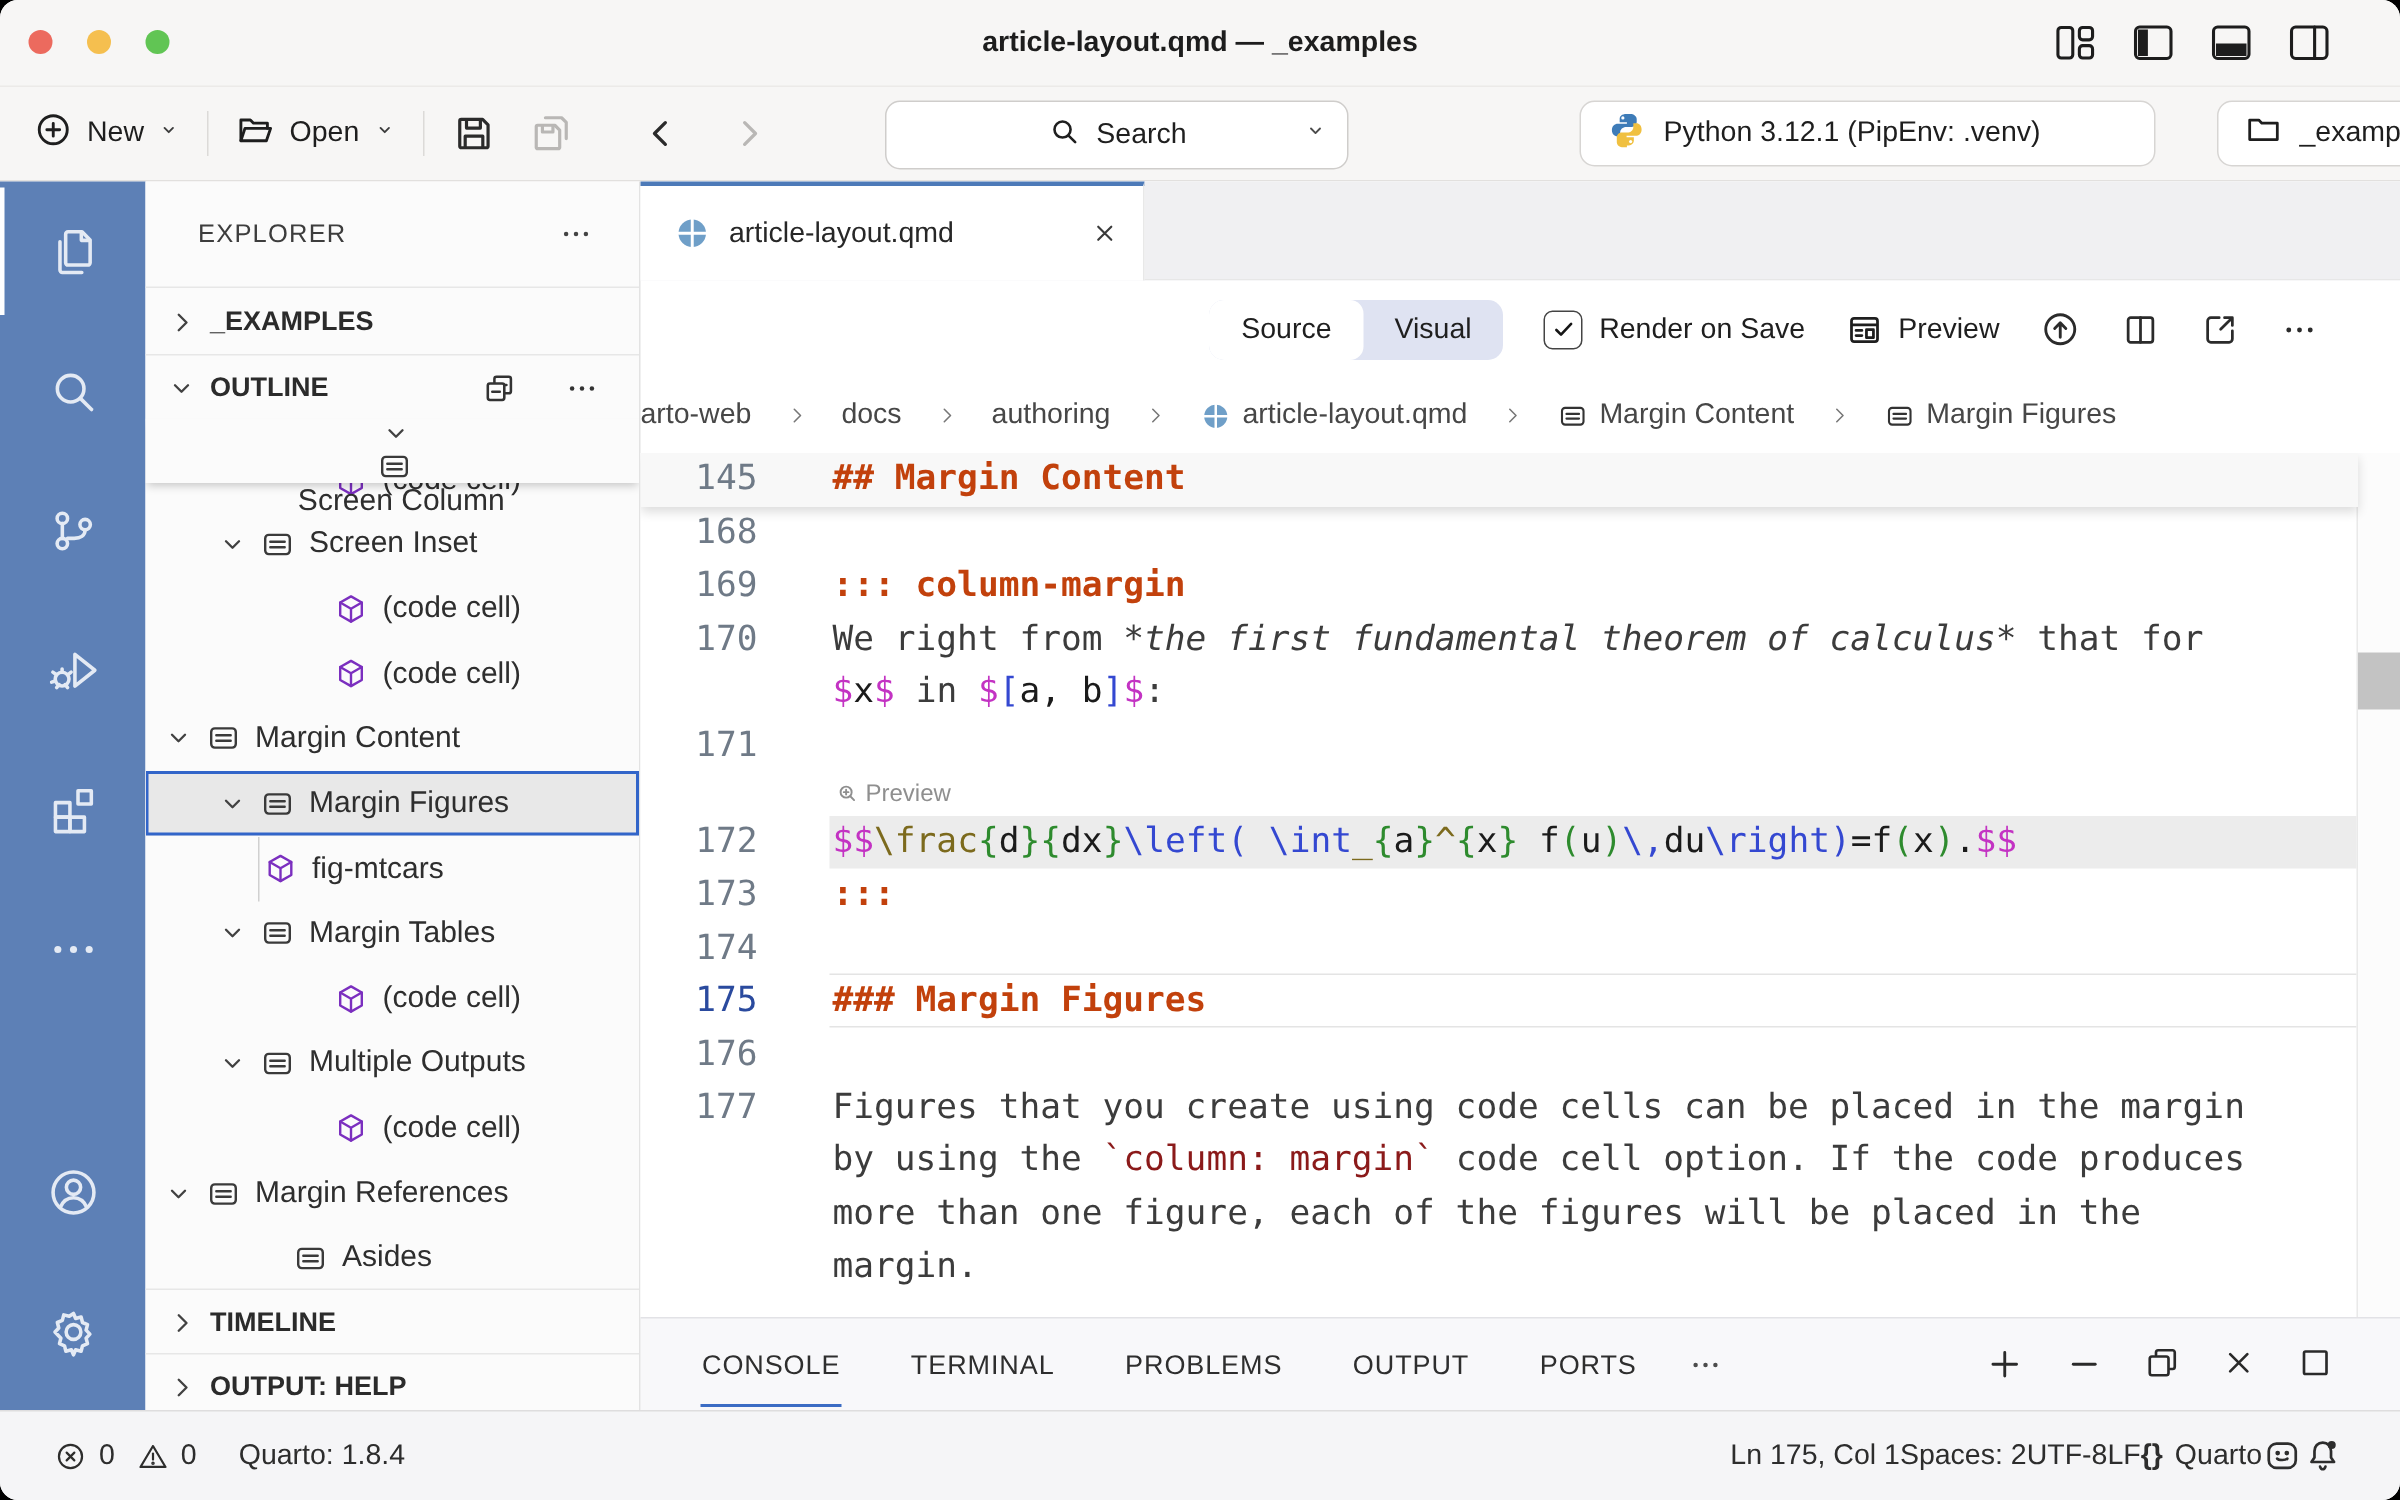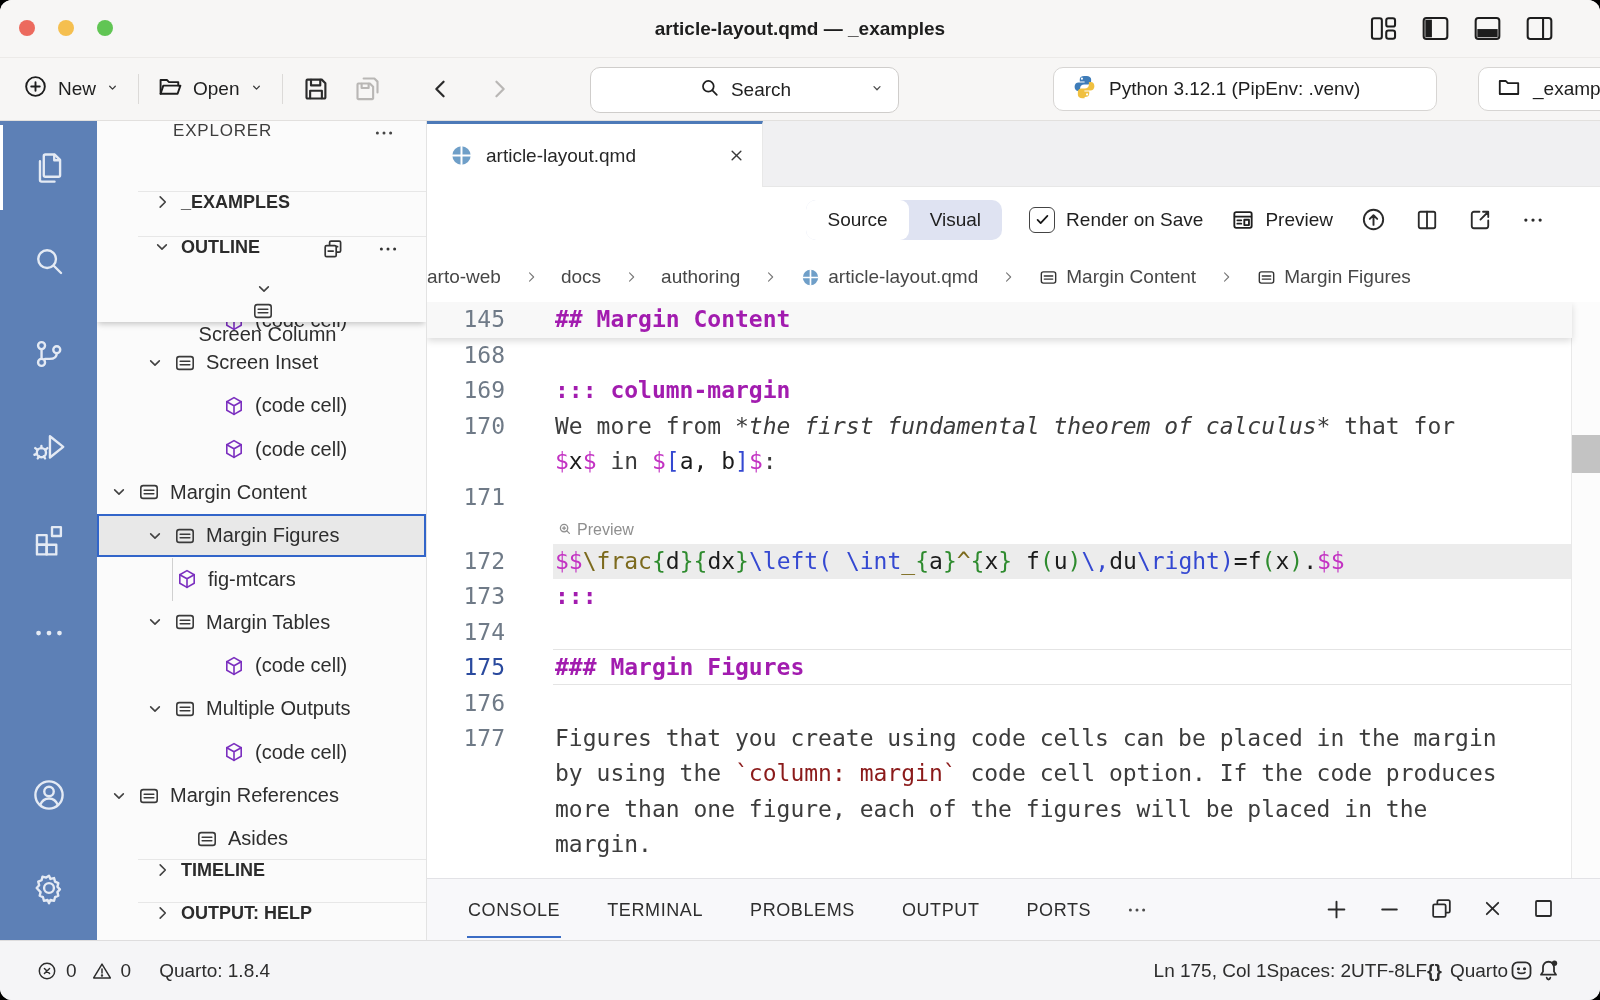--- a/index.html
+++ b/index.html
@@ -31,21 +31,21 @@
   .main{position:absolute;left:0;top:121px;right:0;bottom:60px;display:flex;}
 
   
   .activitybar{width:97px;background:#5d80b6;display:flex;flex-direction:column;padding-bottom:6px;flex:none;}
   .ab-item{height:93px;display:flex;align-items:center;justify-content:center;color:#e4eaf4;position:relative;}
   .ab-item.active::before{content:"";position:absolute;left:0;top:4px;bottom:4px;width:2.5px;background:#fff;}
   .ab-spacer{flex:1;}
 
   
   .sidebar{width:330px;background:#fbfbfb;border-right:1px solid #e3e3e3;position:relative;flex:none;color:#2e2e2e;box-sizing:border-box;}
-  .side-h{position:absolute;left:0;right:0;display:flex;align-items:flex-start;margin-left:41px;}
+  .side-h{position:absolute;left:0;right:0;display:flex;align-items:center;}
   .explorer-h{top:0;height:70px;padding:0 30px 0 35px;font-size:17px;letter-spacing:.8px;color:#3d3d3d;}
   .explorer-h .sp{flex:1;}
   .sec-h{border-top:1px solid #e7e7e7;font-weight:bold;font-size:18px;color:#2b2b2b;padding-left:14px;gap:9px;}
   .examples-h{top:70px;height:45px;}
   .outline-h{top:115px;height:43px;}
   .outline-h .sp{flex:1;}
   .outline-h .hic{color:#333;margin-right:22px;display:flex;}
   .outline-h .hic:last-child{margin-right:26px;}
   .timeline-h{top:738px;height:43px;}
   .quartohelp-h{top:781px;height:43px;}
@@ -82,21 +82,21 @@
   
   .code{flex:1;position:relative;font-family:"DejaVu Sans Mono",monospace;font-size:23px;overflow:hidden;background:#fff;}
   .crow{position:absolute;left:0;right:28px;height:35px;}
   .crow .num{position:absolute;left:0;top:0;width:78px;text-align:right;color:#6f7a87;line-height:35px;}
   .crow .num.cur{color:#2a4a9e;}
   .crow .ctext{position:absolute;left:128px;top:0;right:0;line-height:35px;white-space:pre;}
   .crow .rowbg{position:absolute;left:126px;right:0;top:0;bottom:0;background:#ececec;}
   .crow .curbox{position:absolute;left:126px;right:0;top:-1px;bottom:0;border-top:1px solid #e4e4e4;border-bottom:1px solid #e4e4e4;}
   .crow.sticky{position:absolute;top:0;height:36px;background:#f8f8f8;box-shadow:0 3px 7px rgba(0,0,0,.14);z-index:3;}
   .lens{position:absolute;left:130px;font-family:"Liberation Sans",sans-serif;font-size:16px;color:#8f8f8f;display:flex;align-items:center;gap:3px;height:29px;}
-  .tk-h{color:#a21caf;font-weight:bold;}
+  .tk-h{color:#c2410c;font-weight:bold;}
   .tk-t{color:#3c3c3c;}
   .tk-i{color:#3c3c3c;font-style:italic;}
   .tk-m{color:#c333c3;}
   .tk-b{color:#3448d1;}
   .tk-g{color:#2e8b2e;}
   .tk-o{color:#7c6a1d;}
   .tk-k{color:#1b1b1b;}
   .tk-c{color:#8b1a1a;}
   .scrollgutter{position:absolute;right:0;top:0;bottom:0;width:28px;background:#fcfcfc;border-left:1px solid #e9e9e9;}
   .scrollthumb{position:absolute;left:0;right:0;top:133px;height:38px;background:#c3c3c3;}
@@ -678,21 +678,21 @@
           <div class="crow" style="top:36px;">
             <span class="num">168</span>
             <span class="ctext"></span>
           </div>
           <div class="crow" style="top:71.4px;">
             <span class="num">169</span>
             <span class="ctext"><span class="tk-h">::: column-margin</span></span>
           </div>
           <div class="crow" style="top:106.80000000000001px;">
             <span class="num">170</span>
-            <span class="ctext"><span class="tk-t">We more from </span><span class="tk-i">*the first fundamental theorem of calculus*</span><span class="tk-t"> that for</span></span>
+            <span class="ctext"><span class="tk-t">We right from </span><span class="tk-i">*the first fundamental theorem of calculus*</span><span class="tk-t"> that for</span></span>
           </div>
           <div class="crow" style="top:142.20000000000002px;">
             <span class="num"></span>
             <span class="ctext"><span class="tk-m">$</span><span class="tk-k">x</span><span class="tk-m">$</span><span class="tk-t"> in </span><span class="tk-m">$</span><span class="tk-b">[</span><span class="tk-k">a, b</span><span class="tk-b">]</span><span class="tk-m">$</span><span class="tk-t">:</span></span>
           </div>
           <div class="crow" style="top:177.60000000000002px;">
             <span class="num">171</span>
             <span class="ctext"></span>
           </div>
           <div class="lens" style="top:213.00000000000003px;">

